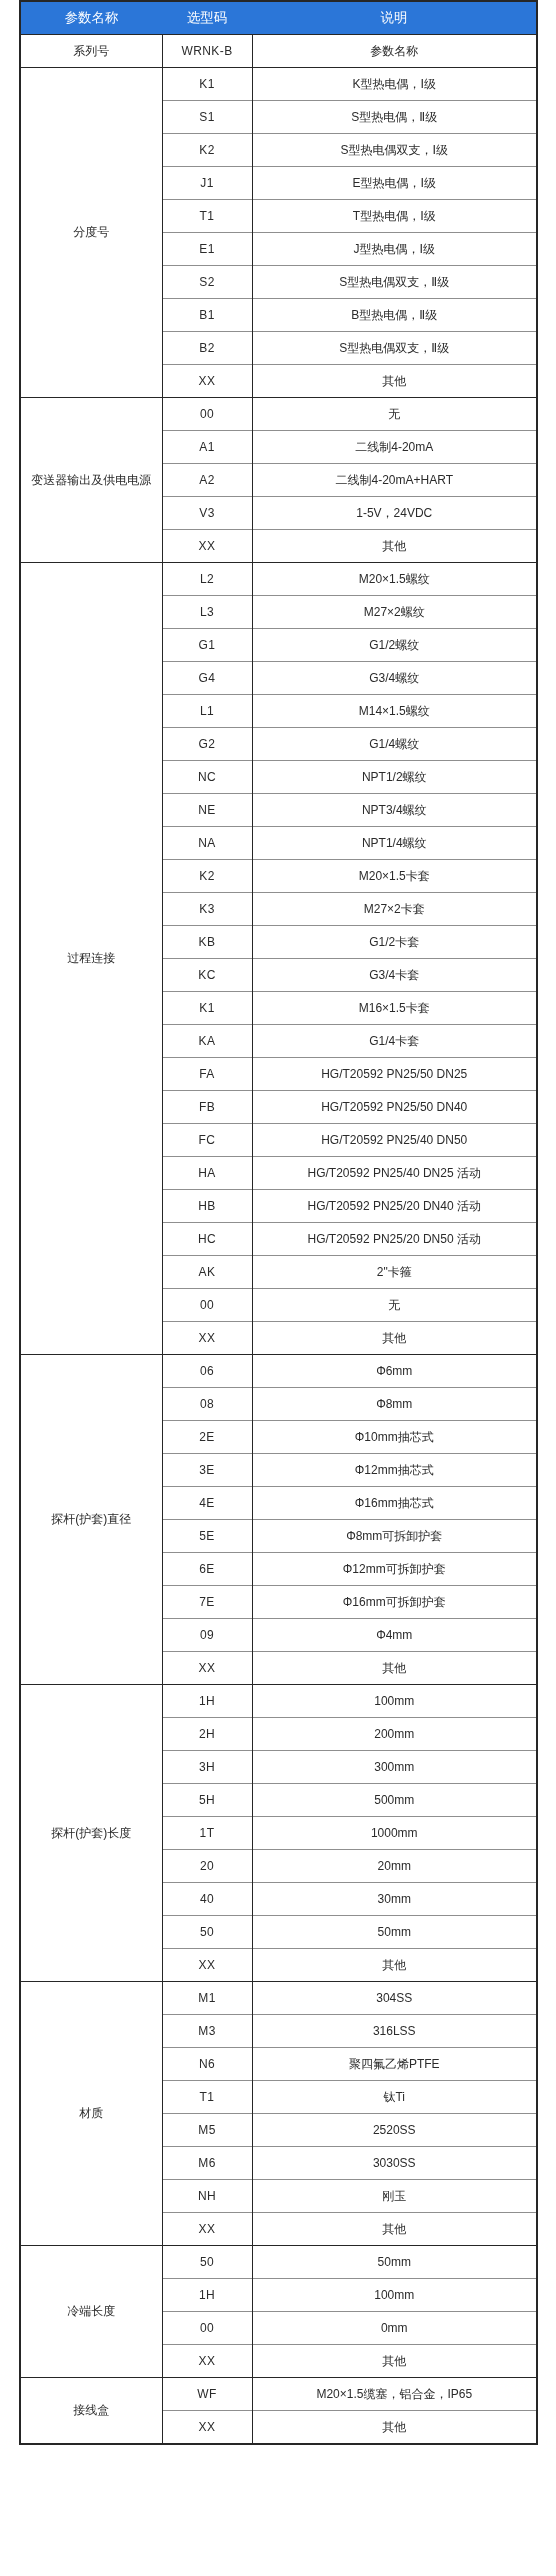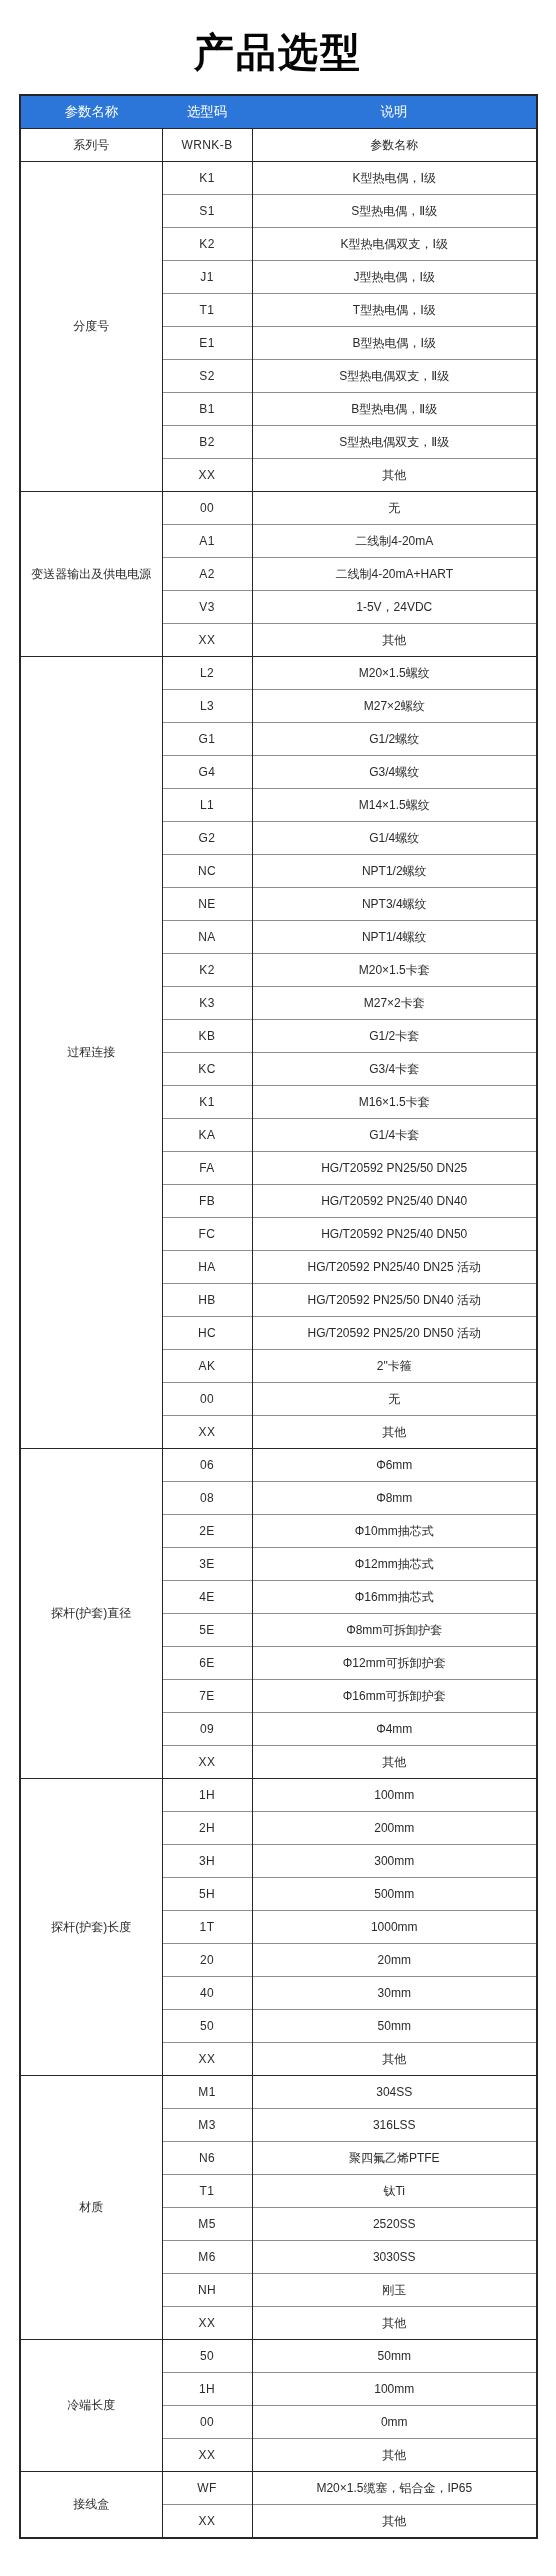--- a/index.html
+++ b/index.html
@@ -69,21 +69,20 @@
   .sel-table td.param {
     font-size: 12px;
     color: #2b2b2b;
     padding: 0 10px;
   }
 </style>
 </head>
 <body>
 
 <div class="page">
-  <h1 class="page-title">产品选型</h1>
 
   <div class="table-wrap">
     <table class="sel-table">
       <colgroup>
         <col class="c-param">
         <col class="c-code">
         <col class="c-desc">
       </colgroup>
       <thead>
         <tr>
@@ -103,33 +102,33 @@
             <td class="param" rowspan="10">分度号</td>
             <td class="code">K1</td>
             <td class="desc">K型热电偶，Ⅰ级</td>
           </tr>
           <tr>
             <td class="code">S1</td>
             <td class="desc">S型热电偶，Ⅱ级</td>
           </tr>
           <tr>
             <td class="code">K2</td>
-            <td class="desc">K型热电偶双支，Ⅰ级</td>
+            <td class="desc">S型热电偶双支，Ⅰ级</td>
           </tr>
           <tr>
             <td class="code">J1</td>
-            <td class="desc">J型热电偶，Ⅰ级</td>
+            <td class="desc">E型热电偶，Ⅰ级</td>
           </tr>
           <tr>
             <td class="code">T1</td>
             <td class="desc">T型热电偶，Ⅰ级</td>
           </tr>
           <tr>
             <td class="code">E1</td>
-            <td class="desc">B型热电偶，Ⅰ级</td>
+            <td class="desc">J型热电偶，Ⅰ级</td>
           </tr>
           <tr>
             <td class="code">S2</td>
             <td class="desc">S型热电偶双支，Ⅱ级</td>
           </tr>
           <tr>
             <td class="code">B1</td>
             <td class="desc">B型热电偶，Ⅱ级</td>
           </tr>
           <tr>
@@ -221,33 +220,33 @@
           <tr>
             <td class="code">KA</td>
             <td class="desc">G1/4卡套</td>
           </tr>
           <tr>
             <td class="code">FA</td>
             <td class="desc">HG/T20592 PN25/50 DN25</td>
           </tr>
           <tr>
             <td class="code">FB</td>
-            <td class="desc">HG/T20592 PN25/40 DN40</td>
+            <td class="desc">HG/T20592 PN25/50 DN40</td>
           </tr>
           <tr>
             <td class="code">FC</td>
             <td class="desc">HG/T20592 PN25/40 DN50</td>
           </tr>
           <tr>
             <td class="code">HA</td>
             <td class="desc">HG/T20592 PN25/40 DN25 活动</td>
           </tr>
           <tr>
             <td class="code">HB</td>
-            <td class="desc">HG/T20592 PN25/50 DN40 活动</td>
+            <td class="desc">HG/T20592 PN25/20 DN40 活动</td>
           </tr>
           <tr>
             <td class="code">HC</td>
             <td class="desc">HG/T20592 PN25/20 DN50 活动</td>
           </tr>
           <tr>
             <td class="code">AK</td>
             <td class="desc">2"卡箍</td>
           </tr>
           <tr>

